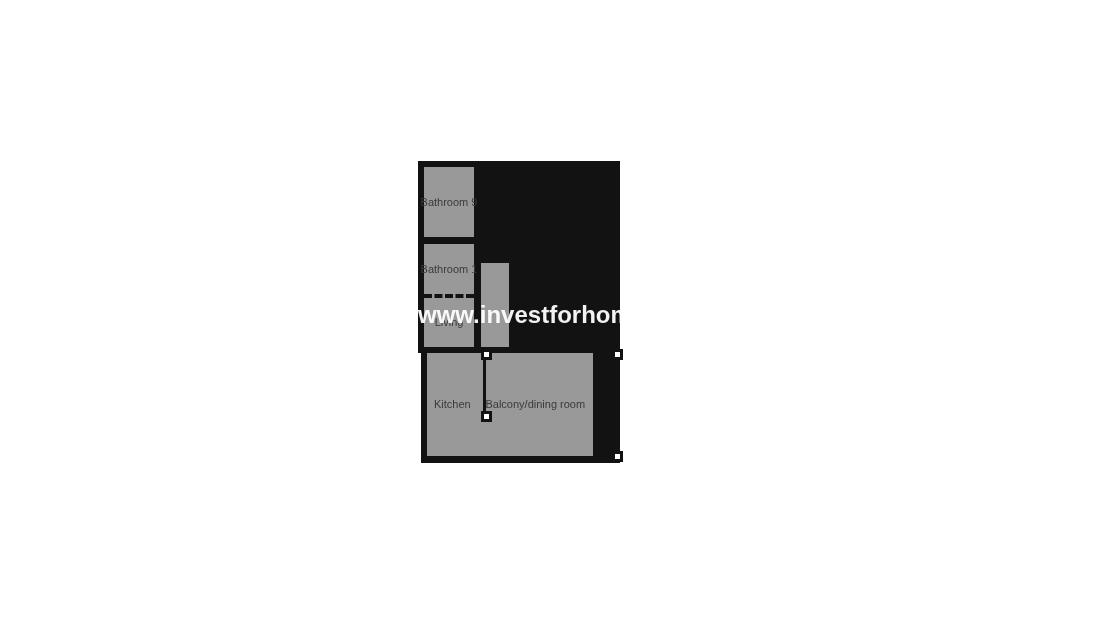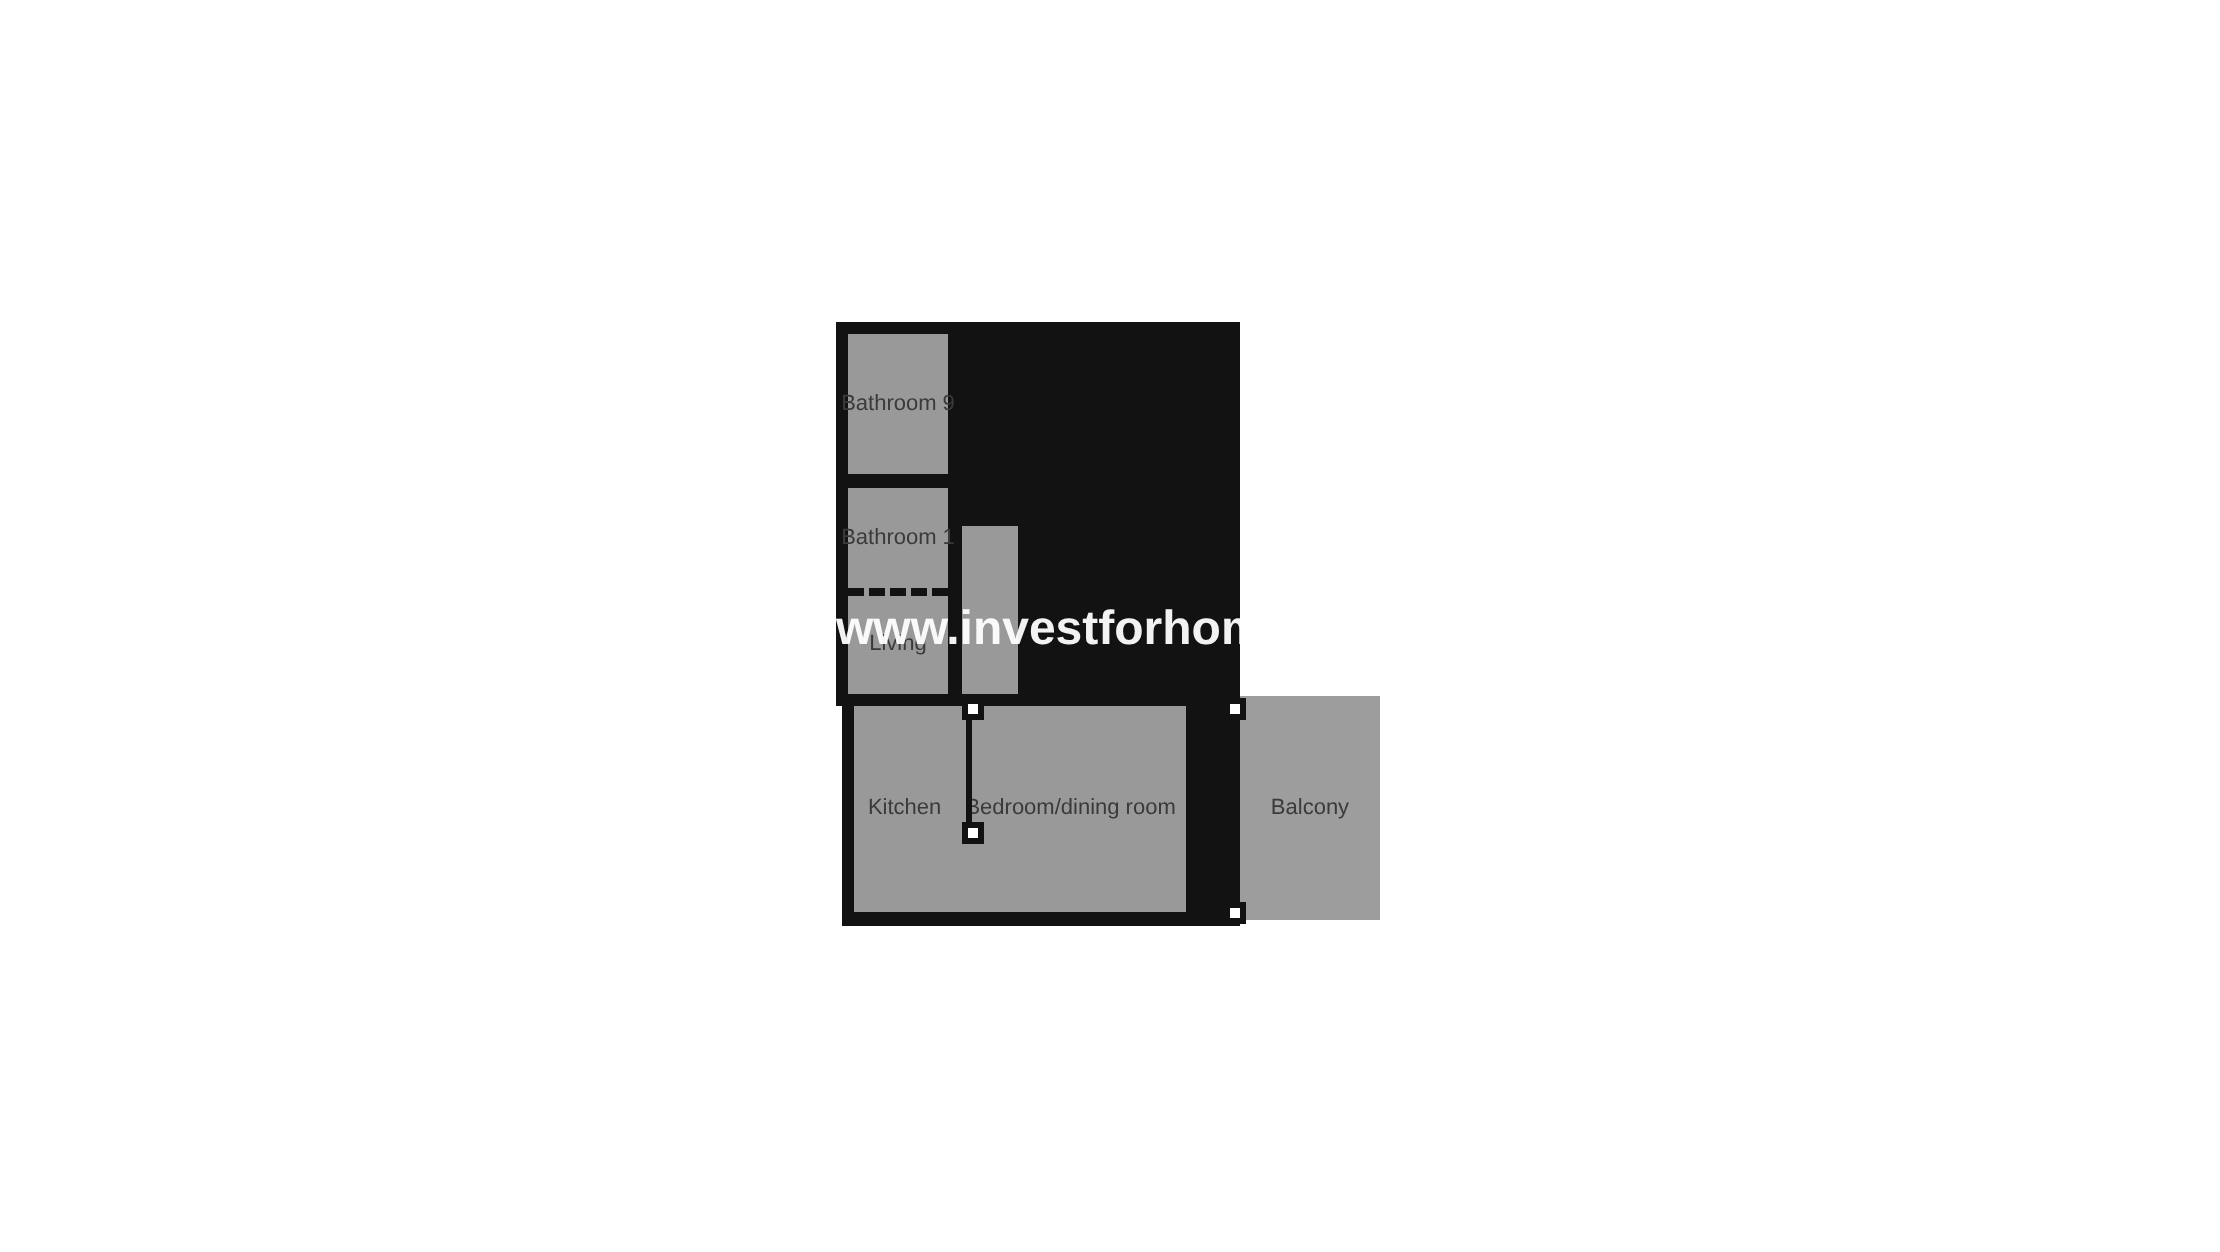--- a/index.html
+++ b/index.html
@@ -104,29 +104,24 @@
     <div class="abs corridor"></div>
 
 
     <div class="abs walls lower-block"></div>
 
     <div class="abs lower-interior">
       <div class="zone kitchen-zone">
         <span class="room-label">Kitchen</span>
       </div>
       <div class="zone living-zone">
-        <span class="room-label">Bedroom/dining room</span>
+        <span class="room-label">Balcony/dining room</span>
       </div>
     </div>
 
-    <div class="abs balcony">
-      <div class="zone" style="width:100%;height:100%;">
-        <span class="room-label">Balcony</span>
-      </div>
-    </div>
 
     <div class="abs divider-line"></div>
     <div class="abs marker marker-1"></div>
     <div class="abs marker marker-2"></div>
     <div class="abs marker marker-3"></div>
     <div class="abs marker marker-4"></div>
 
     <div class="abs watermark">www.investforhom</div>
 
   </div>

